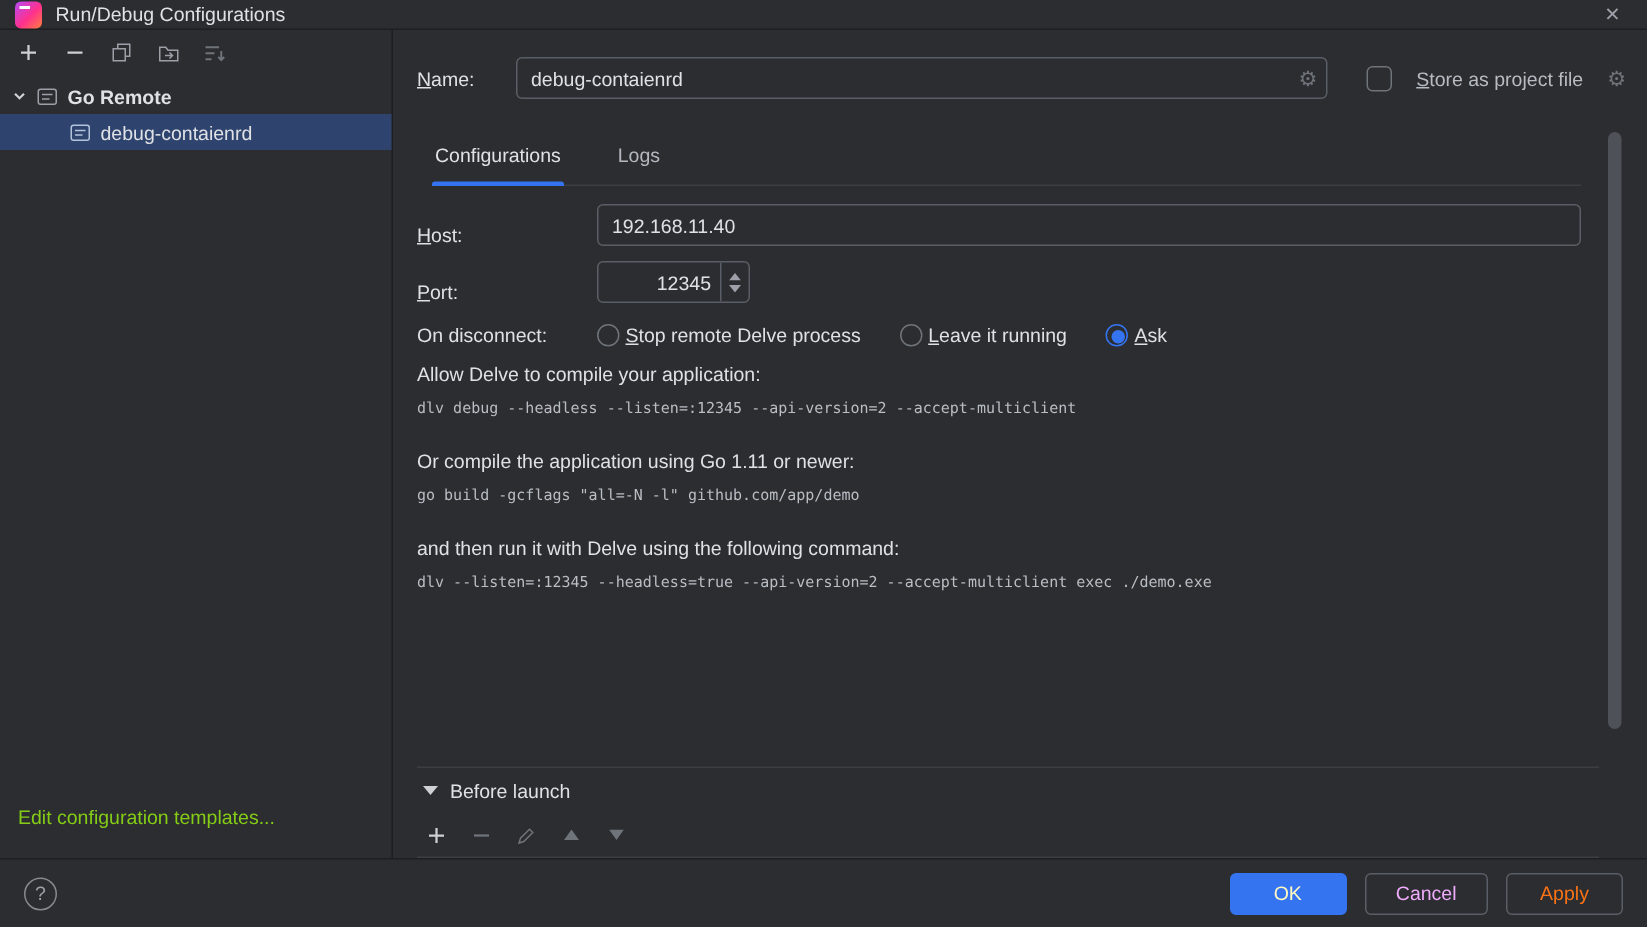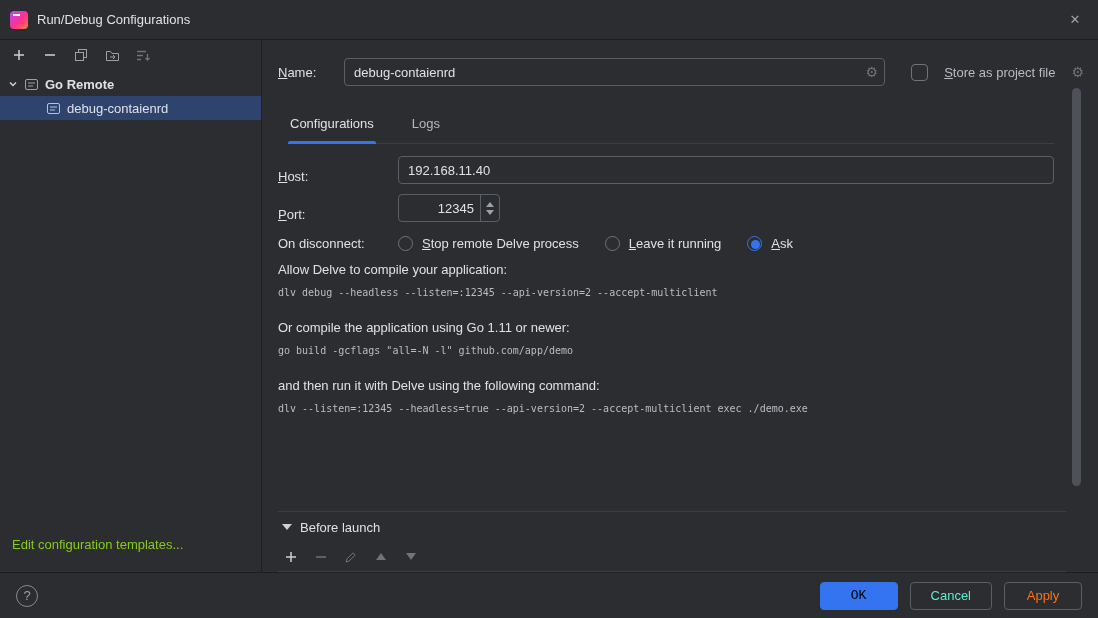--- a/index.html
+++ b/index.html
@@ -3,21 +3,21 @@
 <meta charset="utf-8">
 <style>
   * { margin:0; padding:0; box-sizing:border-box; }
   html,body { background:#1e1f22; }
   body { font-family:"Liberation Sans",sans-serif; }
   .window {
     width:1098px; height:618px; background:#2b2d30; color:#dfe1e5;
     font-size:13px; display:flex; flex-direction:column; position:relative; overflow:hidden;
   }
   
-  .titlebar { height:40px; flex:none; display:flex; align-items:center; gap:9px; padding:0 10px; border-bottom:1px solid #1e1f22; }
+  .titlebar { height:20px; flex:none; display:flex; align-items:center; gap:9px; padding:0 10px; border-bottom:1px solid #1e1f22; }
   .app-icon { width:18px; height:18px; border-radius:4px; background:linear-gradient(135deg,#b74af7 0%,#ff318c 55%,#ff7e3e 100%); position:relative; flex:none; }
   .app-icon::after { content:''; position:absolute; left:3px; top:3px; width:7px; height:2px; background:#fff; }
   .win-title { color:#dfe1e5; }
   .tb-spacer { flex:1; }
   .close-btn { color:#9da0a8; font-size:13px; width:26px; height:22px; display:flex; align-items:center; justify-content:center; }
   
   .body-row { flex:1; display:flex; min-height:0; }
   .sidebar { width:262px; flex:none; border-right:1px solid #1e1f22; display:flex; flex-direction:column; }
   .sb-toolbar { height:30px; flex:none; display:flex; align-items:center; gap:9px; padding:0 8px; }
   .icon-btn { width:22px; height:22px; border-radius:3px; display:flex; align-items:center; justify-content:center; flex:none; }
@@ -52,41 +52,41 @@
   
   .config-content { flex:1; min-height:0; padding:12px 44px 0 0; }
   .field-row { display:flex; align-items:flex-end; margin-bottom:10px; }
   .field-label { width:120px; flex:none; }
   .host-input { padding-right:9px; }
   .spin-input { display:flex; width:102px; height:28px; border:1px solid #5a5e66; border-radius:4px; overflow:hidden; }
   .spin-input input { flex:1; min-width:0; background:transparent; border:none; outline:none; color:#dfe1e5; font:inherit; text-align:right; padding-right:6px; }
   .spinner { width:19px; flex:none; border-left:1px solid #5a5e66; display:flex; flex-direction:column; align-items:center; justify-content:center; gap:3px; }
   .radio-row { display:flex; align-items:center; margin-bottom:8px; height:22px; }
   .radio-group { display:flex; align-items:center; gap:26px; }
-  .radio-opt { display:flex; align-items:center; gap:9px; }
+  .radio-opt { display:flex; align-items:center; gap:4px; }
   .radio { width:15px; height:15px; border-radius:50%; border:1.5px solid #6f737a; position:relative; flex:none; }
   .radio.checked { border-color:#3574f0; }
   .radio.checked::after { content:''; position:absolute; left:3px; top:3px; width:9px; height:9px; background:#3574f0; border-radius:50%; }
   .intro-text { margin:4px 0 20px 0; }
   .step { margin-bottom:22px; }
   .step-text { margin-bottom:10px; }
   .step-code { font-family:"DejaVu Sans Mono",monospace; font-size:10px; color:#b9bdc4; white-space:nowrap; }
   
   .before-launch { flex:none; margin-right:32px; border-top:1px solid #3c3e43; }
   .bl-header { display:flex; align-items:center; gap:8px; height:30px; padding-left:4px; }
   .bl-toolbar { display:flex; align-items:center; gap:8px; height:30px; padding-left:2px; border-bottom:1px solid #3c3e43; }
   
   .v-scrollbar { position:absolute; right:17px; top:88px; width:9px; height:398px; background:#4e5157; border-radius:5px; }
   
   .footer { height:46px; flex:none; border-top:1px solid #1e1f22; display:flex; align-items:center; padding:0 16px; gap:12px; }
   .help-btn { width:22px; height:22px; border-radius:50%; border:1.5px solid #87898d; color:#9da0a8; display:flex; align-items:center; justify-content:center; font-size:13px; }
   .ft-spacer { flex:1; }
   .btn { height:28px; min-width:78px; padding:0 20px; border-radius:4px; display:flex; align-items:center; justify-content:center; font:inherit; }
-  .btn.primary { background:#3574f0; color:#000000; border:1px solid #3574f0;font-family:Liberation Mono, monospace; }
-  .btn.secondary { background:transparent; color:#5eead4; border:1px solid #5a5e66; }
+  .btn.primary { background:#3574f0; color:#fef9c3; border:1px solid #3574f0; }
+  .btn.secondary { background:transparent; color:#f0abfc; border:1px solid #5a5e66; }
   .btn.secondary.dim { color:#f97316; }
   svg { display:block; }
 </style>
 </head>
 <body>
 
 <div class="window">
 
   <div class="titlebar">
     <span class="app-icon"></span>

